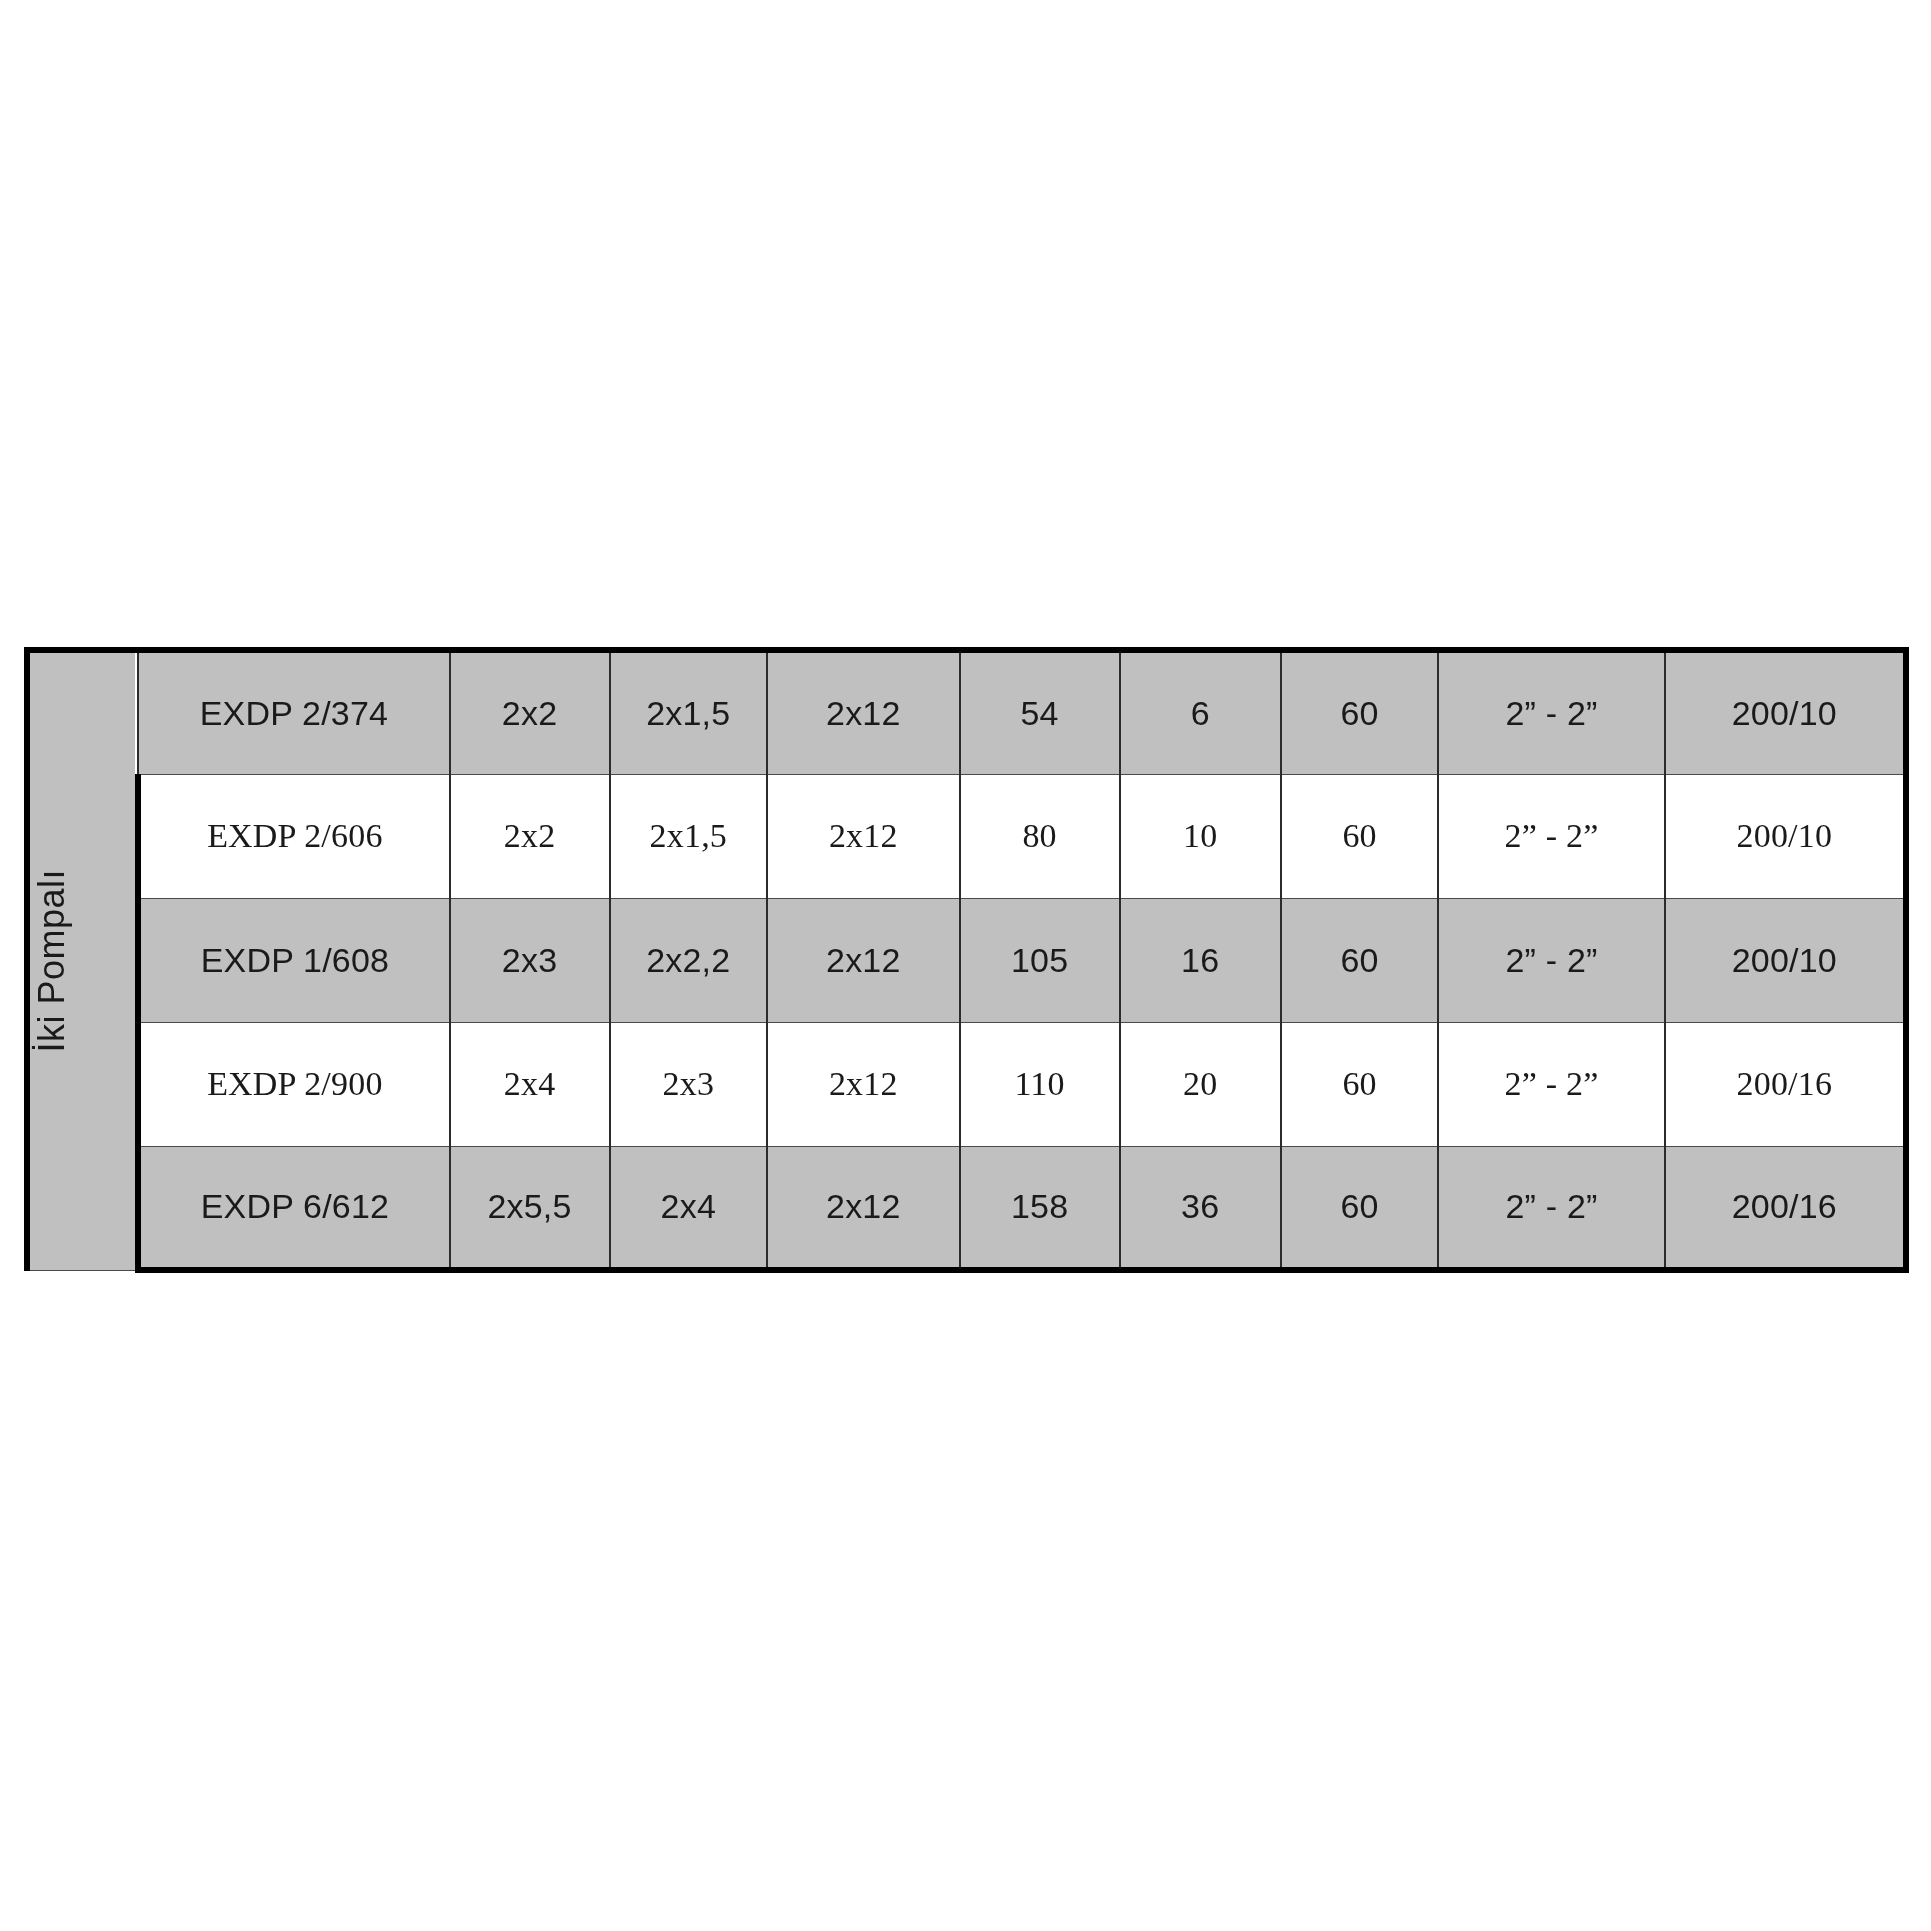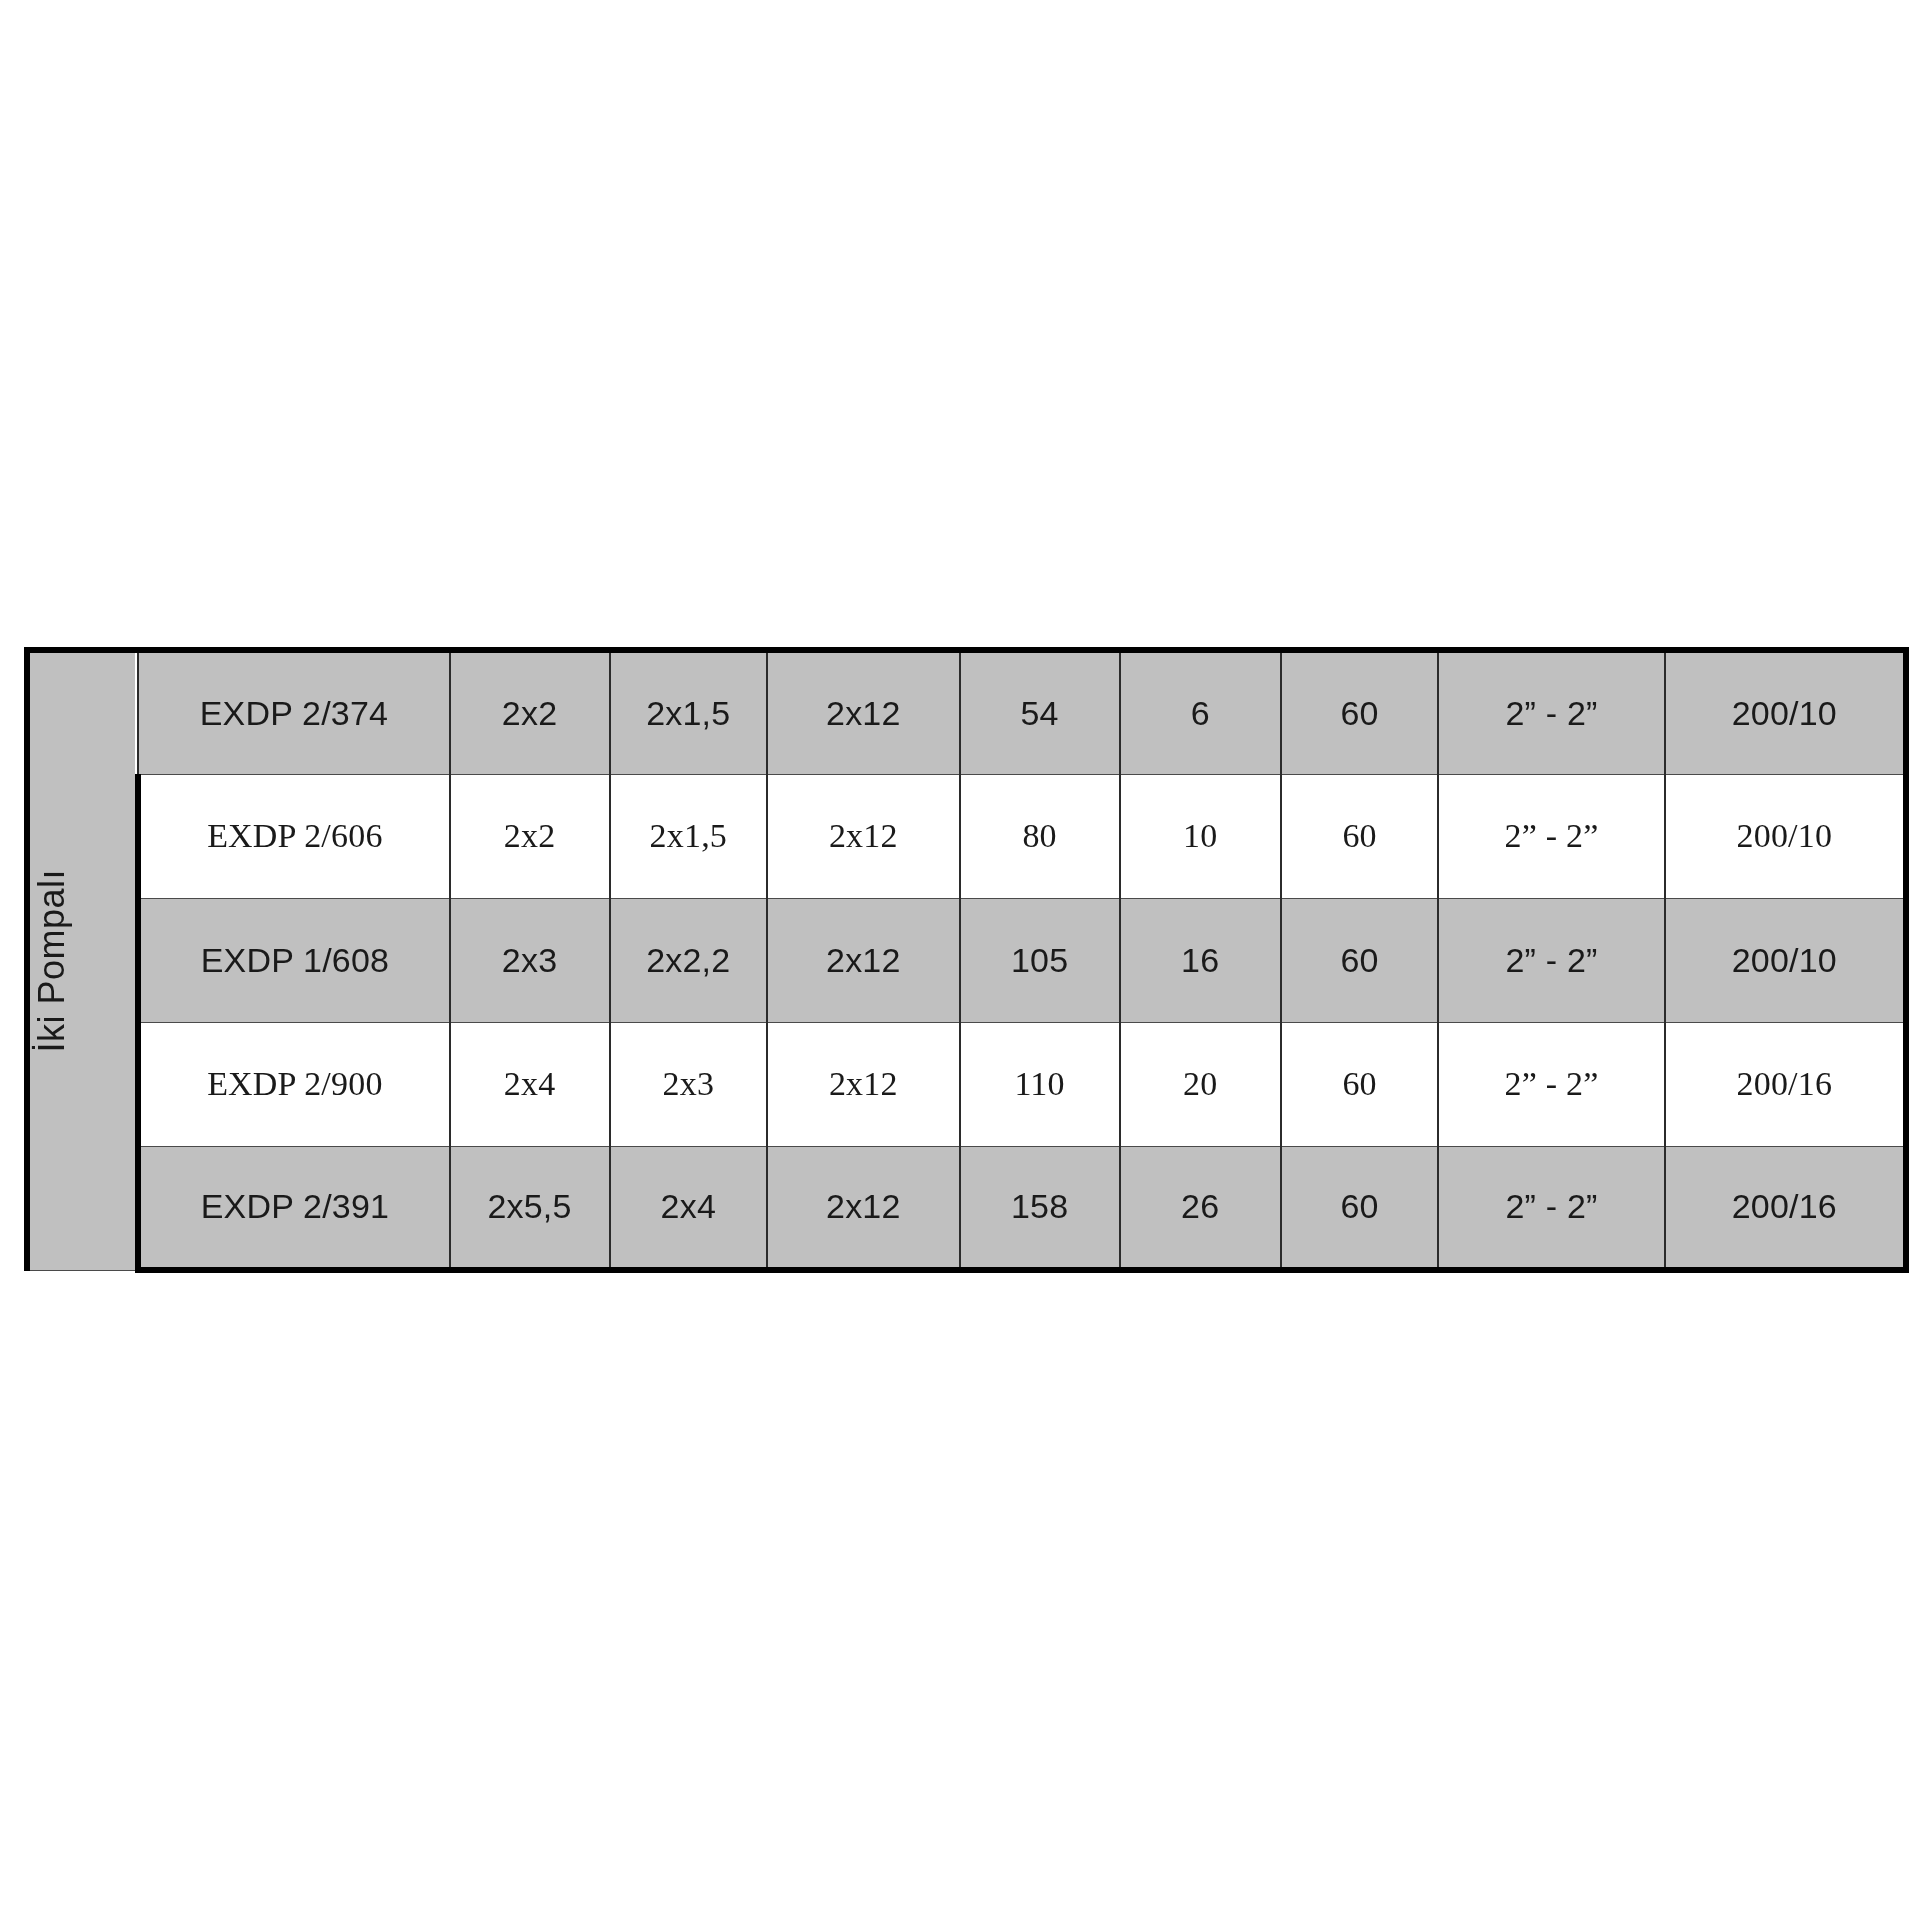--- a/index.html
+++ b/index.html
@@ -159,26 +159,26 @@
           <td class="row-plain">2x4</td>
           <td class="row-plain">2x3</td>
           <td class="row-plain">2x12</td>
           <td class="row-plain">110</td>
           <td class="row-plain">20</td>
           <td class="row-plain">60</td>
           <td class="row-plain conn-cell">2” - 2”</td>
           <td class="row-plain">200/16</td>
         </tr>
         <tr>
-          <td class="row-shaded">EXDP 2/391</td>
+          <td class="row-shaded">EXDP 6/612</td>
           <td class="row-shaded">2x5,5</td>
           <td class="row-shaded">2x4</td>
           <td class="row-shaded">2x12</td>
           <td class="row-shaded">158</td>
-          <td class="row-shaded">26</td>
+          <td class="row-shaded">36</td>
           <td class="row-shaded">60</td>
           <td class="row-shaded conn-cell">2” - 2”</td>
           <td class="row-shaded">200/16</td>
         </tr>
       </tbody>
   </table>
 </div>
 
 
 </body></html>

